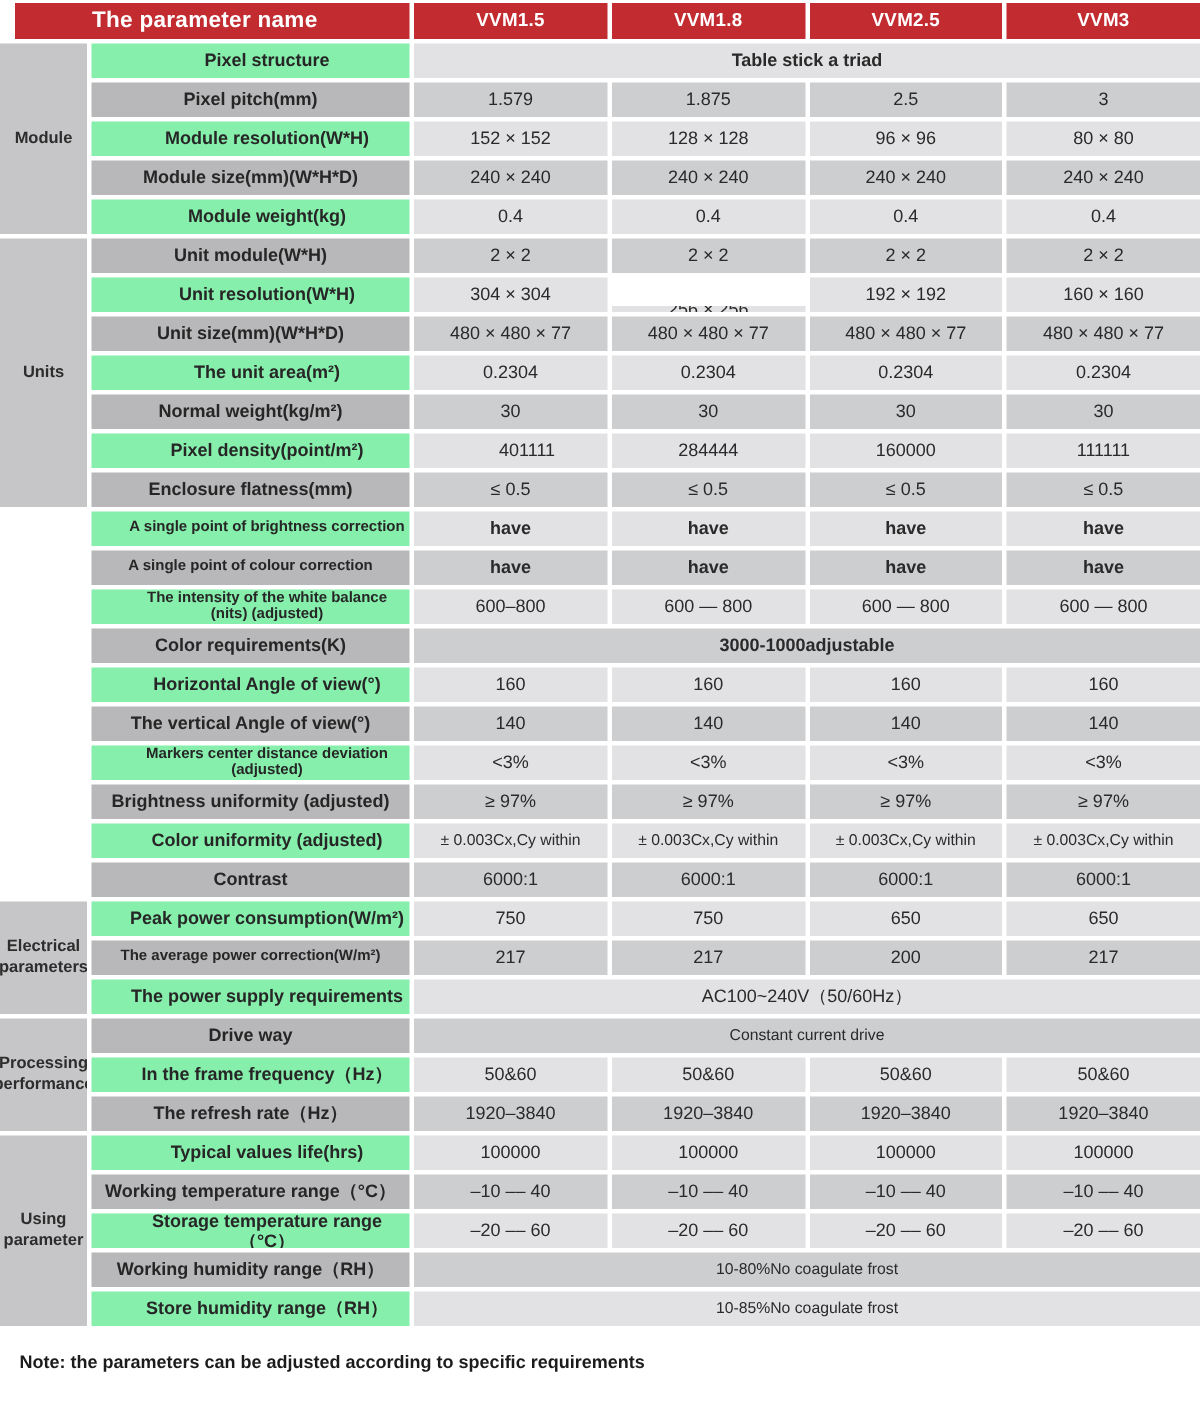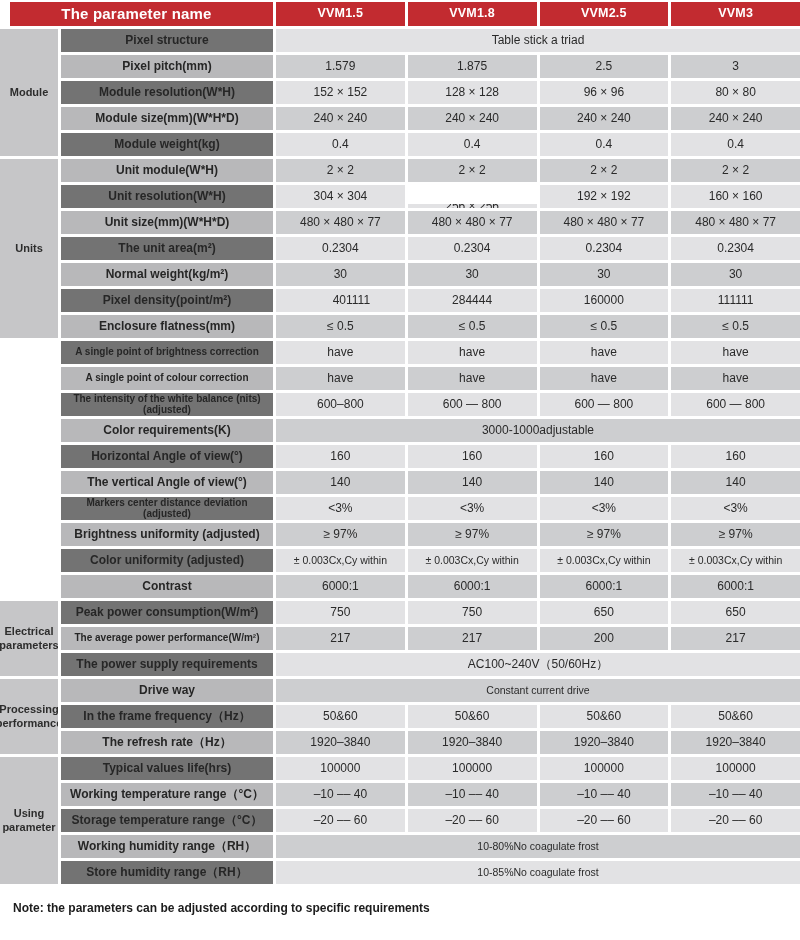--- a/index.html
+++ b/index.html
@@ -21,26 +21,26 @@
   }
   .c {
     display: flex; align-items: center; justify-content: center;
     text-align: center; overflow: hidden; line-height: 1.08;
     padding: 0 2px; box-sizing: border-box;
   }
   .hdr { background: var(--red); color: #ffffff; font-weight: bold; font-size: 12.5px; letter-spacing: .2px; }
   .hdr-main { font-size: 15px; background: linear-gradient(90deg, #ffffff 0, #ffffff 10px, var(--red) 10px); }
   .grp { background: #c6c6c8; font-weight: bold; font-size: 11px; color: #2d2d2d; line-height: 1.2; padding: 0 1px; }
   .param { font-weight: bold; font-size: 12px; color: #262626; }
-  .param.odd  { background: #737373; }
+  .param.odd  { background: #86efac; padding-left: 24px; }
   .param.even { background: #b8b8ba; }
   .val { font-size: 12px; color: #2a2a2a; }
   .val.odd  { background: #e2e2e4; }
   .val.even { background: #cdced0; }
-  .bold { font-weight: normal; }
+  .bold { font-weight: bold; }
   .small-label { font-size: 10px; }
   .small-text  { font-size: 10.5px; }
   .note { font-weight: bold; font-size: 12px; color: #1c1c1c; margin: 17px 0 0 13px; }
 </style>
 </head>
 <body>
 
 <div class="grid">
     <div class="c hdr hdr-main" style="grid-area: 1 / 1 / auto / span 2;">The parameter name</div>
     <div class="c hdr" style="grid-area: 1 / 3;">VVM1.5</div>
@@ -152,21 +152,21 @@
     <div class="c val even" style="grid-area: 23 / 3;">6000:1</div>
     <div class="c val even" style="grid-area: 23 / 4;">6000:1</div>
     <div class="c val even" style="grid-area: 23 / 5;">6000:1</div>
     <div class="c val even" style="grid-area: 23 / 6;">6000:1</div>
     <div class="c grp" style="grid-area: 24 / 1 / span 3;">Electrical parameters</div>
     <div class="c param odd" style="grid-area: 24 / 2;">Peak power consumption(W/m²)</div>
     <div class="c val odd" style="grid-area: 24 / 3;">750</div>
     <div class="c val odd" style="grid-area: 24 / 4;">750</div>
     <div class="c val odd" style="grid-area: 24 / 5;">650</div>
     <div class="c val odd" style="grid-area: 24 / 6;">650</div>
-    <div class="c param even small-label" style="grid-area: 25 / 2;">The average power performance(W/m²)</div>
+    <div class="c param even small-label" style="grid-area: 25 / 2;">The average power correction(W/m²)</div>
     <div class="c val even" style="grid-area: 25 / 3;">217</div>
     <div class="c val even" style="grid-area: 25 / 4;">217</div>
     <div class="c val even" style="grid-area: 25 / 5;">200</div>
     <div class="c val even" style="grid-area: 25 / 6;">217</div>
     <div class="c param odd" style="grid-area: 26 / 2;">The power supply requirements</div>
     <div class="c val odd" style="grid-area: 26 / 3 / auto / span 4;">AC100~240V（50/60Hz）</div>
     <div class="c grp" style="grid-area: 27 / 1 / span 3;">Processing performance</div>
     <div class="c param even" style="grid-area: 27 / 2;">Drive way</div>
     <div class="c val even small-text" style="grid-area: 27 / 3 / auto / span 4;">Constant current drive</div>
     <div class="c param odd" style="grid-area: 28 / 2;">In the frame frequency（Hz）</div>

